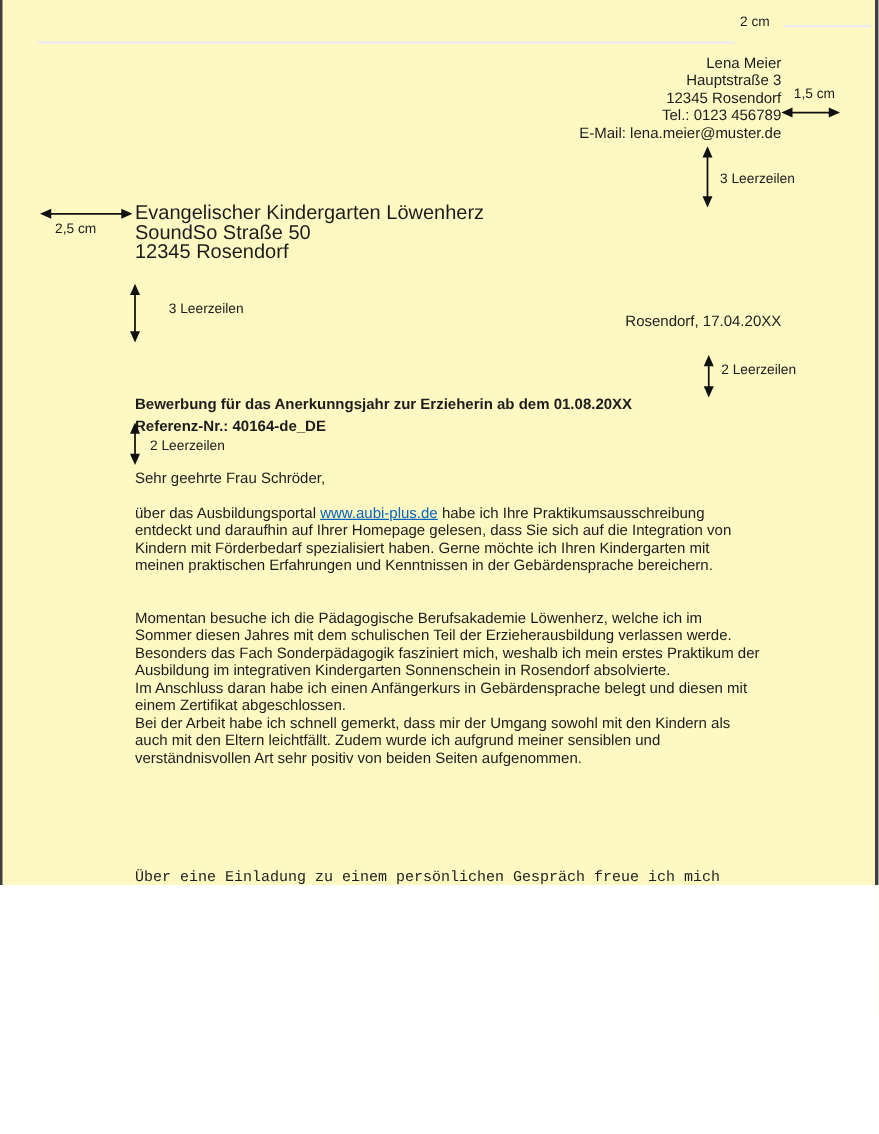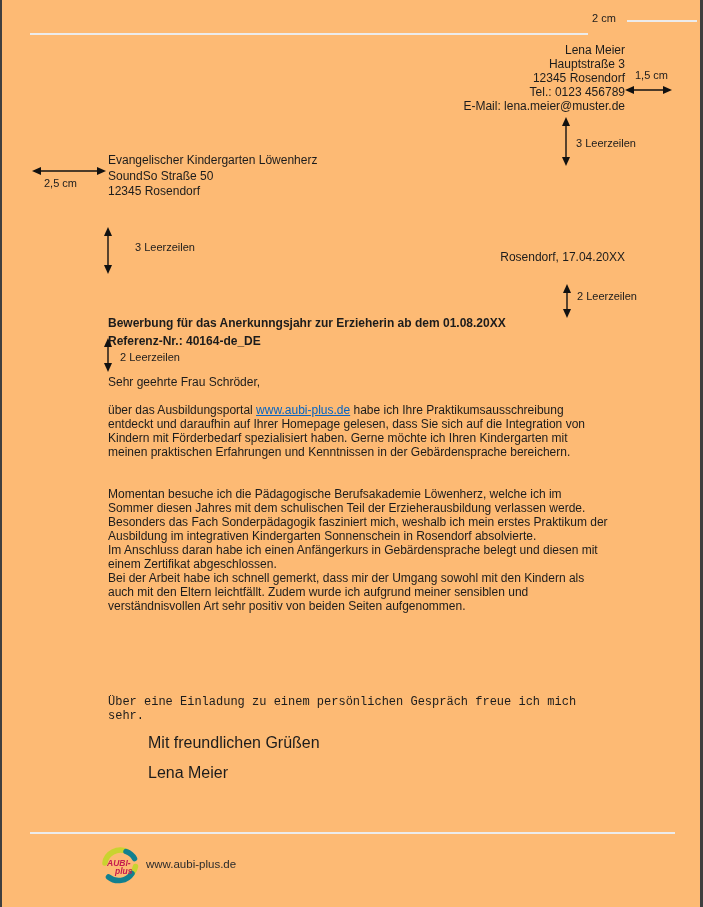--- a/index.html
+++ b/index.html
@@ -1,30 +1,30 @@
 <!DOCTYPE html>
 <html><head>
 <meta charset="utf-8">
 <style>
   html,body{margin:0;padding:0;background:#ffffff;}
   .page{
     position:relative;
-    width:703px;height:907px;
-    background:#fdba74;
+    width:703px;height:708px;
+    background:#fef9c3;
     overflow:hidden;
     font-family:"Liberation Sans", sans-serif;
     color:#1c1c1c;
   }
   .abs{position:absolute;}
   .vline{background:#3f3f3f;}
   .grayline{background:#ececec;}
   .ann-label{font-size:11px;color:#1c1c1c;white-space:nowrap;}
   .txt{font-size:16px;line-height:14px;white-space:nowrap;margin-left:40px;}
   .sender-block{right:78px;top:43px;text-align:right;font-size:12px;line-height:14px;}
-  .recipient-block{left:108px;top:153px;font-size:12px;line-height:15.5px;}
+  .recipient-block{left:108px;top:163px;font-size:16px;line-height:15.5px;}
   .date-line{right:78px;top:250px;font-size:12px;text-align:right;white-space:nowrap;}
   .subject-block{left:108px;top:314px;font-size:12px;font-weight:bold;line-height:18px;white-space:nowrap;}
   .salutation{left:108px;top:375px;font-size:12px;}
   .body-par{left:108px;width:502px;font-size:12px;line-height:14px;white-space:pre-line;}
   .link{color:#0563c1;text-decoration:underline;cursor:pointer;}
   .footer-url{left:146px;top:858px;font-size:11.5px;color:#2b2b2b;}
   svg.arrow{display:block;}
 </style>
 </head>
 <body>

